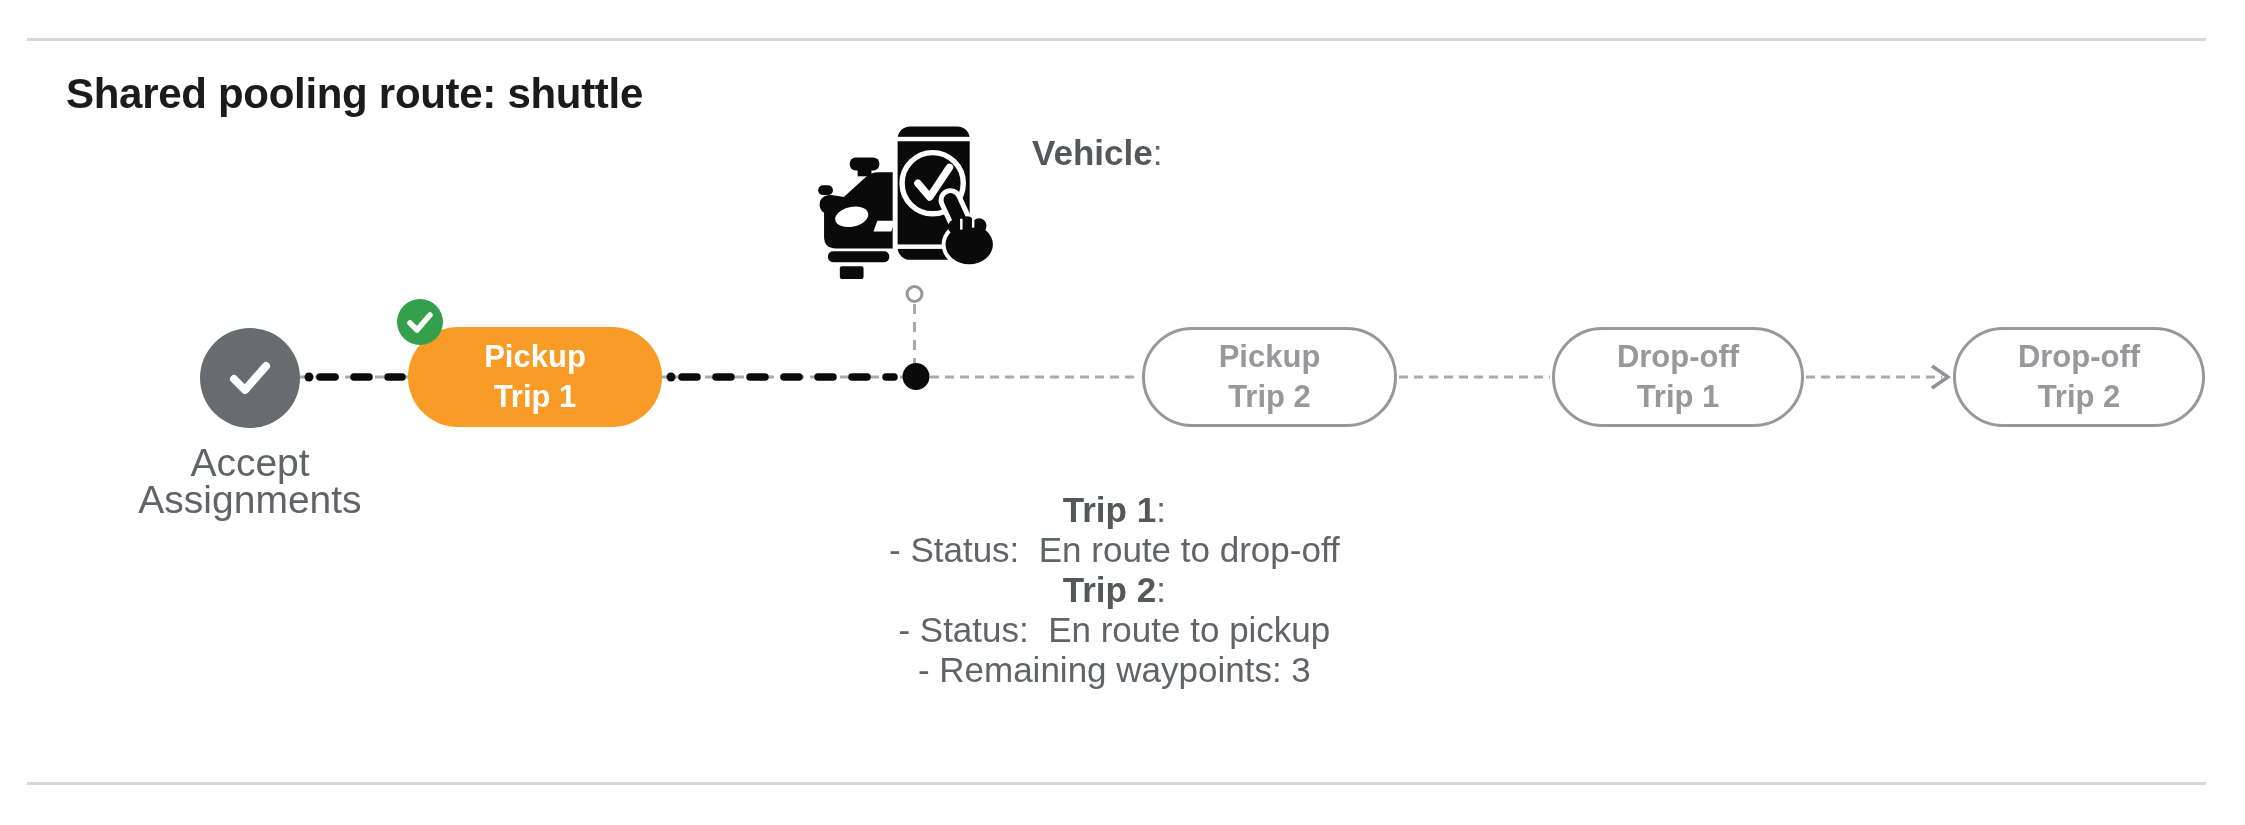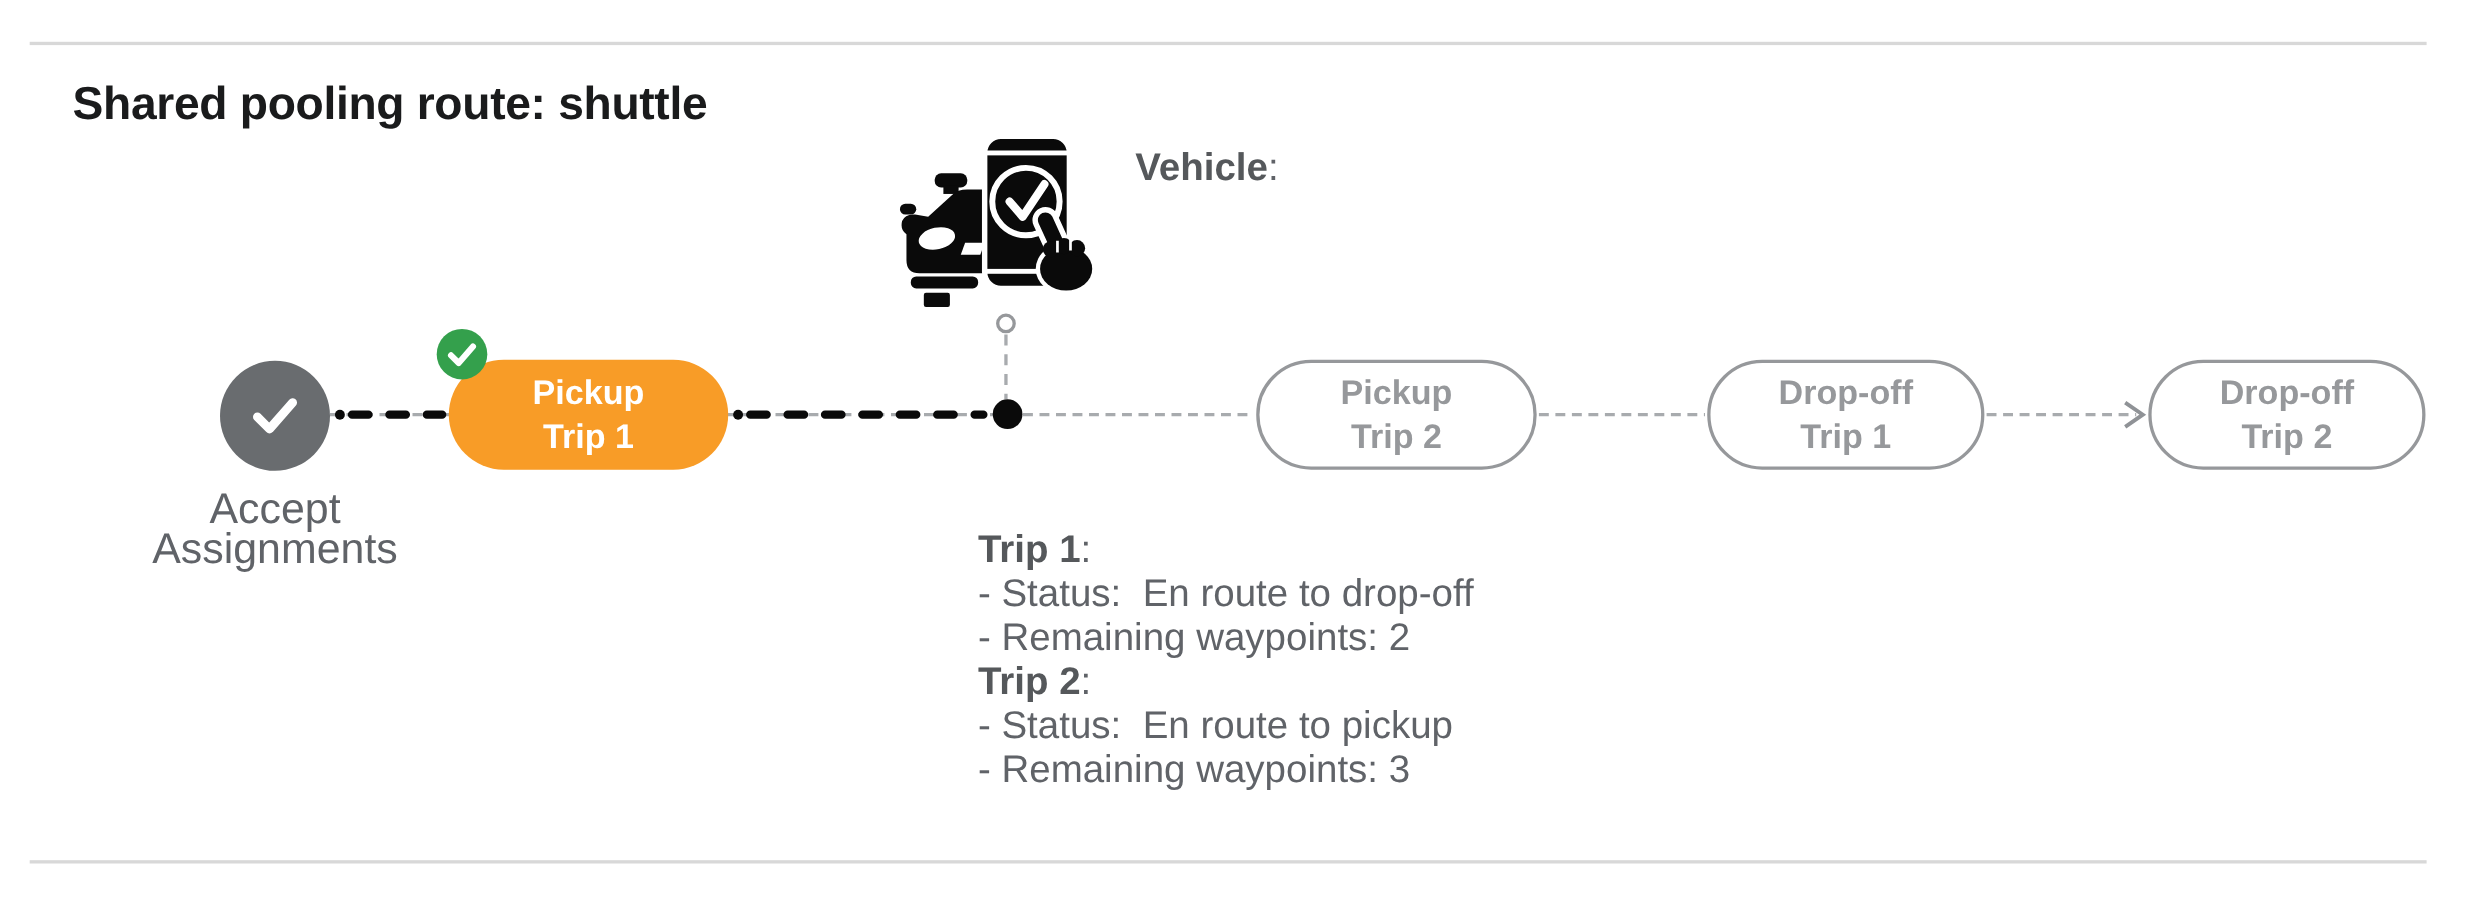--- a/index.html
+++ b/index.html
@@ -36,23 +36,23 @@
   .pill.pending{background:#ffffff;border:3px solid var(--pill-gray);color:var(--pill-gray);}
   #pill-0{left:408px;width:254px;}
   #pill-1{left:1142px;width:255px;}
   #pill-2{left:1552px;width:252px;}
   #pill-3{left:1953px;width:252px;}
   .badge{
     position:absolute;left:397px;top:299px;width:46px;height:46px;border-radius:50%;
     background:var(--green);display:flex;align-items:center;justify-content:center;
   }
   .vehicle-icon{position:absolute;left:818px;top:122px;width:178px;height:158px;}
-  .info-block{font-size:35px;line-height:40px;color:var(--text-gray);}
+  .info-block{font-size:35px;line-height:40px;color:var(--text-gray);text-align:center;}
   .vehicle-info{position:absolute;left:1032px;top:133px;}
-  .trip-status{position:absolute;left:889px;top:480px;}
+  .trip-status{position:absolute;left:889px;top:490px;}
   .info-line{white-space:pre;}
   .bold-head{font-weight:700;color:var(--text-dark-gray);}
 </style>
 </head>
 <body>
 
 <div class="hairline top"></div>
 <div class="hairline bottom"></div>
 
 <div class="page-title">Shared pooling route: shuttle</div>
@@ -137,17 +137,16 @@
   <line x1="157" y1="96" x2="157" y2="107" stroke="#ffffff" stroke-width="2.5"></line>
 </svg>
 
 <div class="info-block vehicle-info">
   <div class="info-line"><span class="bold-head">Vehicle</span><span>:</span></div>
 </div>
 
 <div class="info-block trip-status">
   <div class="info-line"><span class="bold-head">Trip 1</span><span>:</span></div>
   <div class="info-line">- Status:  En route to drop-off</div>
-  <div class="info-line">- Remaining waypoints: 2</div>
   <div class="info-line"><span class="bold-head">Trip 2</span><span>:</span></div>
   <div class="info-line">- Status:  En route to pickup</div>
   <div class="info-line">- Remaining waypoints: 3</div>
 </div>
 
 </body></html>

